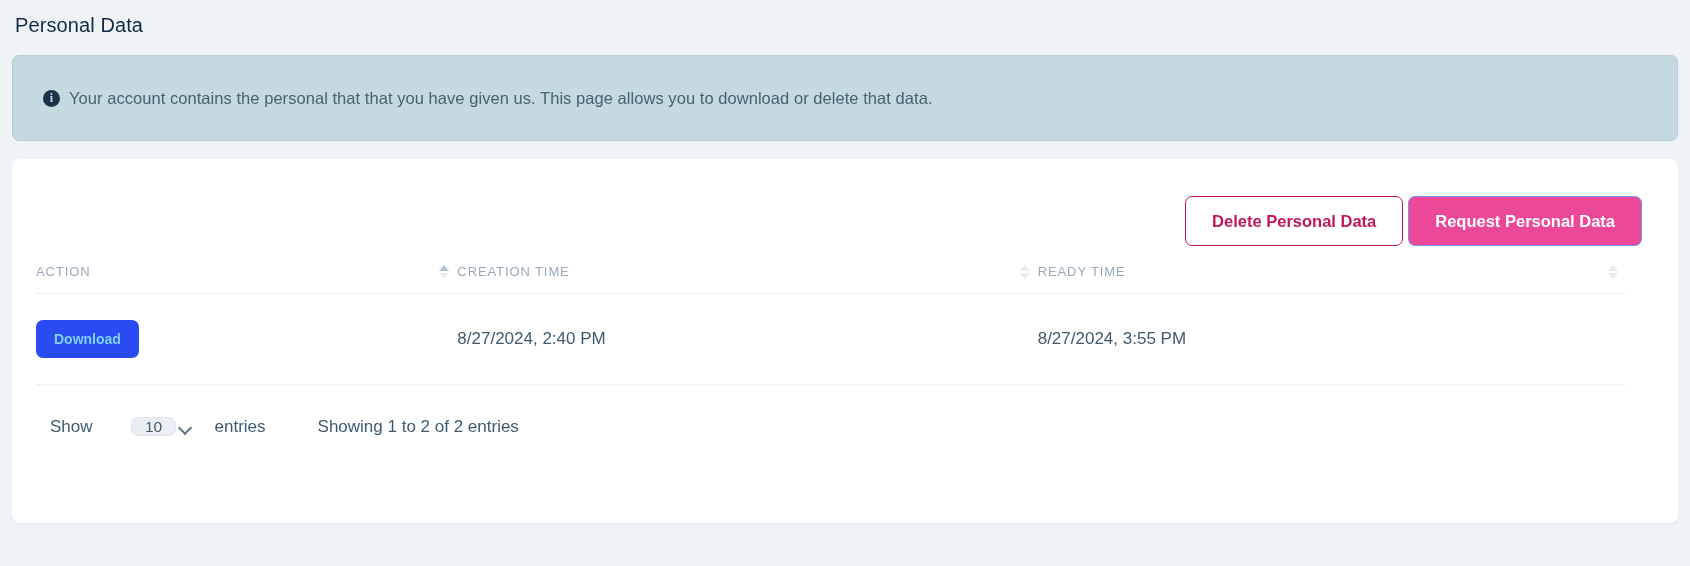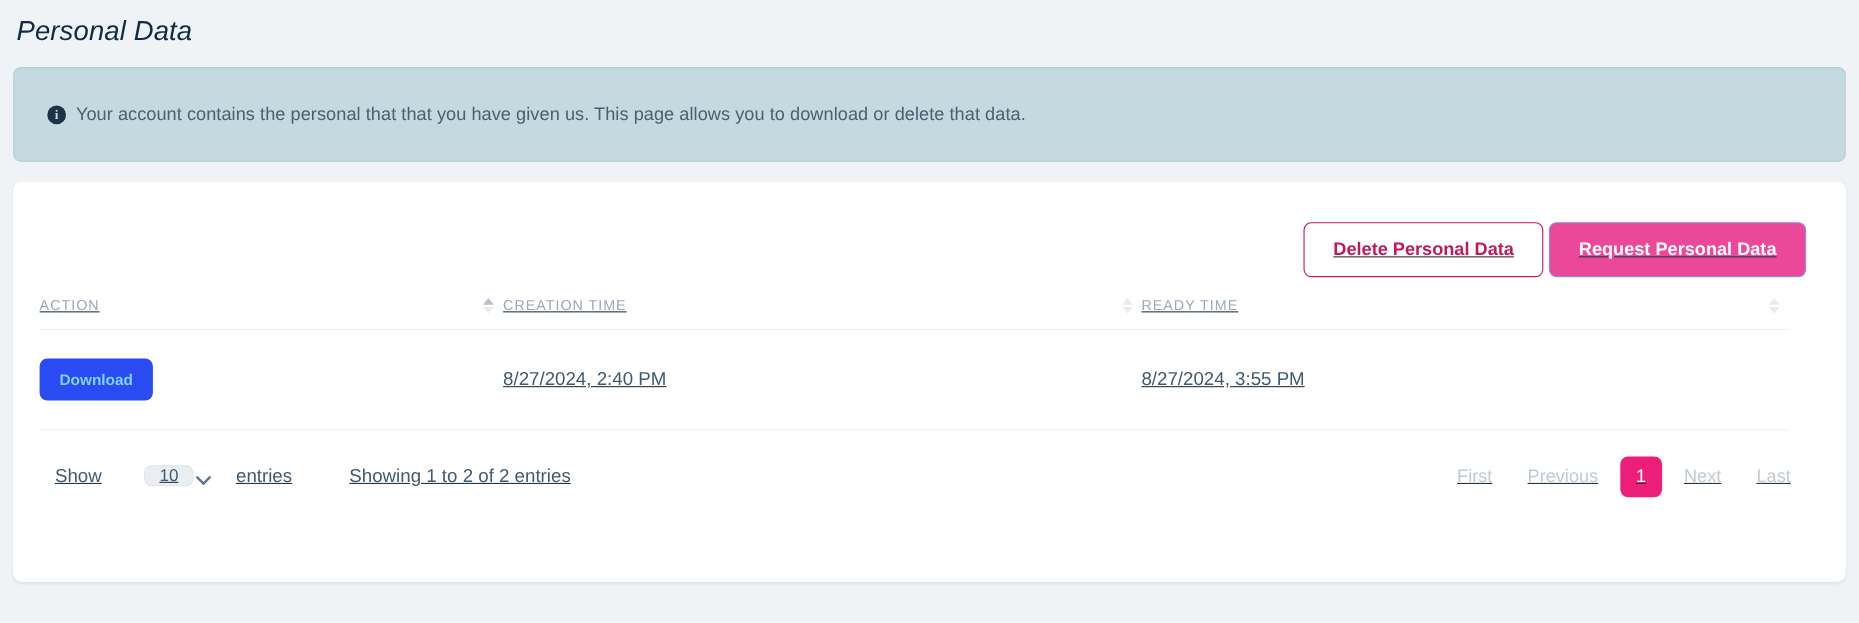--- a/index.html
+++ b/index.html
@@ -16,26 +16,25 @@
     overflow: hidden;
   }
 
   .page {
     width: 1690px;
     height: 566px;
     padding: 14px 12px 0 12px;
   }
 
   .page-title {
-    font-size: 25px;
+    font-size: 20px;
     font-weight: 400;
     color: #0f2b46;
     margin: 0 0 18px 3px;
     letter-spacing: 0.1px;
-    font-style: italic;
   }
 
   
   .alert {
     background: #c4d9e0;
     border: 1px solid #b4ccd4;
     border-radius: 7px;
     height: 86px;
     display: flex;
     align-items: center;
@@ -67,21 +66,20 @@
   }
 
   
   .card {
     background: #ffffff;
     border-radius: 8px;
     box-shadow: 0 1px 2px rgba(20,40,60,0.07);
     padding: 0 0 0 0;
     height: 364px;
     position: relative;
-    text-decoration: underline;
   }
 
   .card-toolbar {
     display: flex;
     justify-content: flex-end;
     align-items: center;
     gap: 5px;
     padding: 37px 36px 0 36px;
   }
 
@@ -322,23 +320,16 @@
         <span>Show</span>
         <span class="select-wrap">
           <span class="select-box">10</span>
           <span class="chevron"></span>
         </span>
         <span>entries</span>
       </div>
 
       <div class="showing-info">Showing 1 to 2 of 2 entries</div>
 
-      <div class="pagination">
-        <span class="page-link">First</span>
-        <span class="page-link">Previous</span>
-        <span class="page-link active">1</span>
-        <span class="page-link">Next</span>
-        <span class="page-link">Last</span>
-      </div>
     </div>
 
   </div>
 </div>
 
 </body></html>

